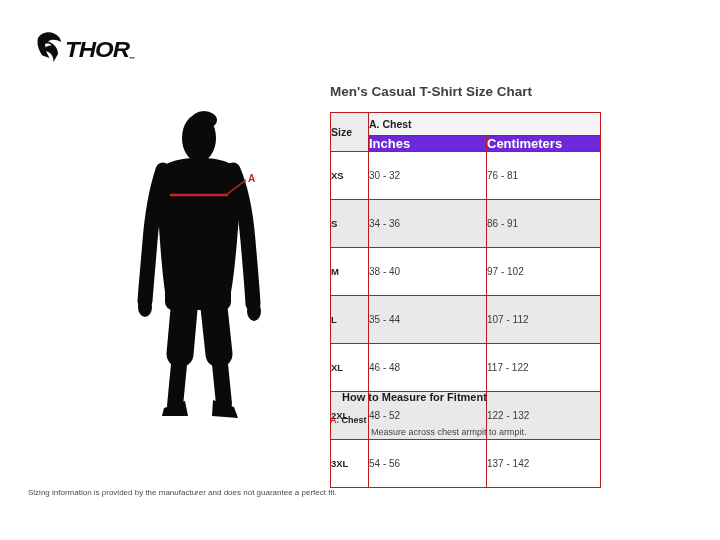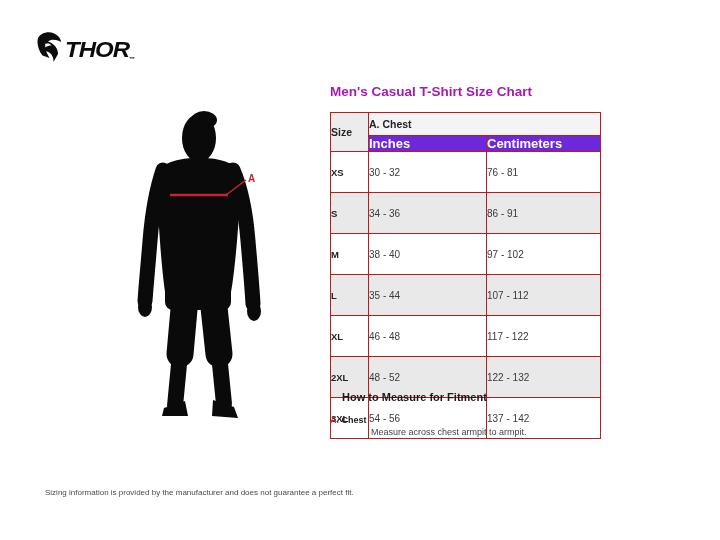--- a/index.html
+++ b/index.html
@@ -26,21 +26,21 @@
     transform: scaleY(0.95);
   }
   .logo-tm { font-size: 6px; font-style: normal; vertical-align: bottom; color:#0c0c0c; }
 
   
   .figure-wrap { position: absolute; left: 112px; top: 96px; width: 200px; height: 330px; }
 
   
   .chart-title {
     position: absolute; left: 330px; top: 84px;
-    font-size: 13.5px; font-weight: bold; color: #a21caf;
+    font-size: 13.5px; font-weight: bold; color: #404040;
   }
   .size-table {
     position: absolute; left: 330px; top: 112px;
     border-collapse: collapse;
     width: 270px;
     table-layout: fixed;
   }
   .size-table td, .size-table th {
     border: 1px solid #b91c1c;
     text-align: left; vertical-align: middle;
@@ -54,21 +54,21 @@
   }
   .th-group {
     background: #f4f4f4; font-size: 10.5px; font-weight: bold; color: #222;
     height: 22px;
   }
   .th-unit {
     background: #6d28d9; color: #ffffff;
     font-size: 13px; font-weight: bold; height: 11px;
     border-color: #0d0d0d;
   }
-  .size-table tbody tr { height: 41px; }
+  .size-table tbody tr { height: 48px; }
   .size-table tbody tr.alt td { background: #e9e9e9; }
   .cell-size { font-weight: bold; font-size: 9.5px; color: #222; }
   .cell-val  { font-size: 10px; color: #3a3a3a; }
 
   
   .measure-heading {
     position: absolute; left: 342px; top: 391px;
     font-size: 11px; font-weight: bold; color: #1a1a1a;
   }
   .measure-label {
@@ -76,21 +76,21 @@
     font-size: 9px; font-weight: bold; color: #1a1a1a;
   }
   .measure-label .red { color: #c2272d; }
   .measure-desc {
     position: absolute; left: 330px; top: 427px;
     font-size: 9px; color: #444; margin-left: 41px;
   }
 
   
   .disclaimer {
-    position: absolute; left: 45px; top: 488px;
+    position: absolute; left: 28px; top: 488px;
     font-size: 8px; color: #4a4a4a; line-height: 10px;
   }
 </style>
 </head>
 <body>
 
 <div class="canvas">
 
   <div class="logo">
     <span>

